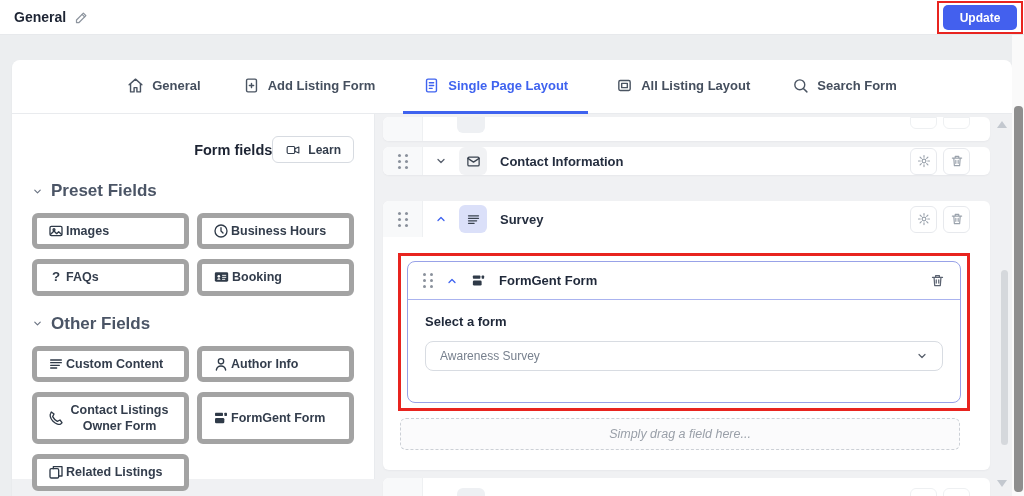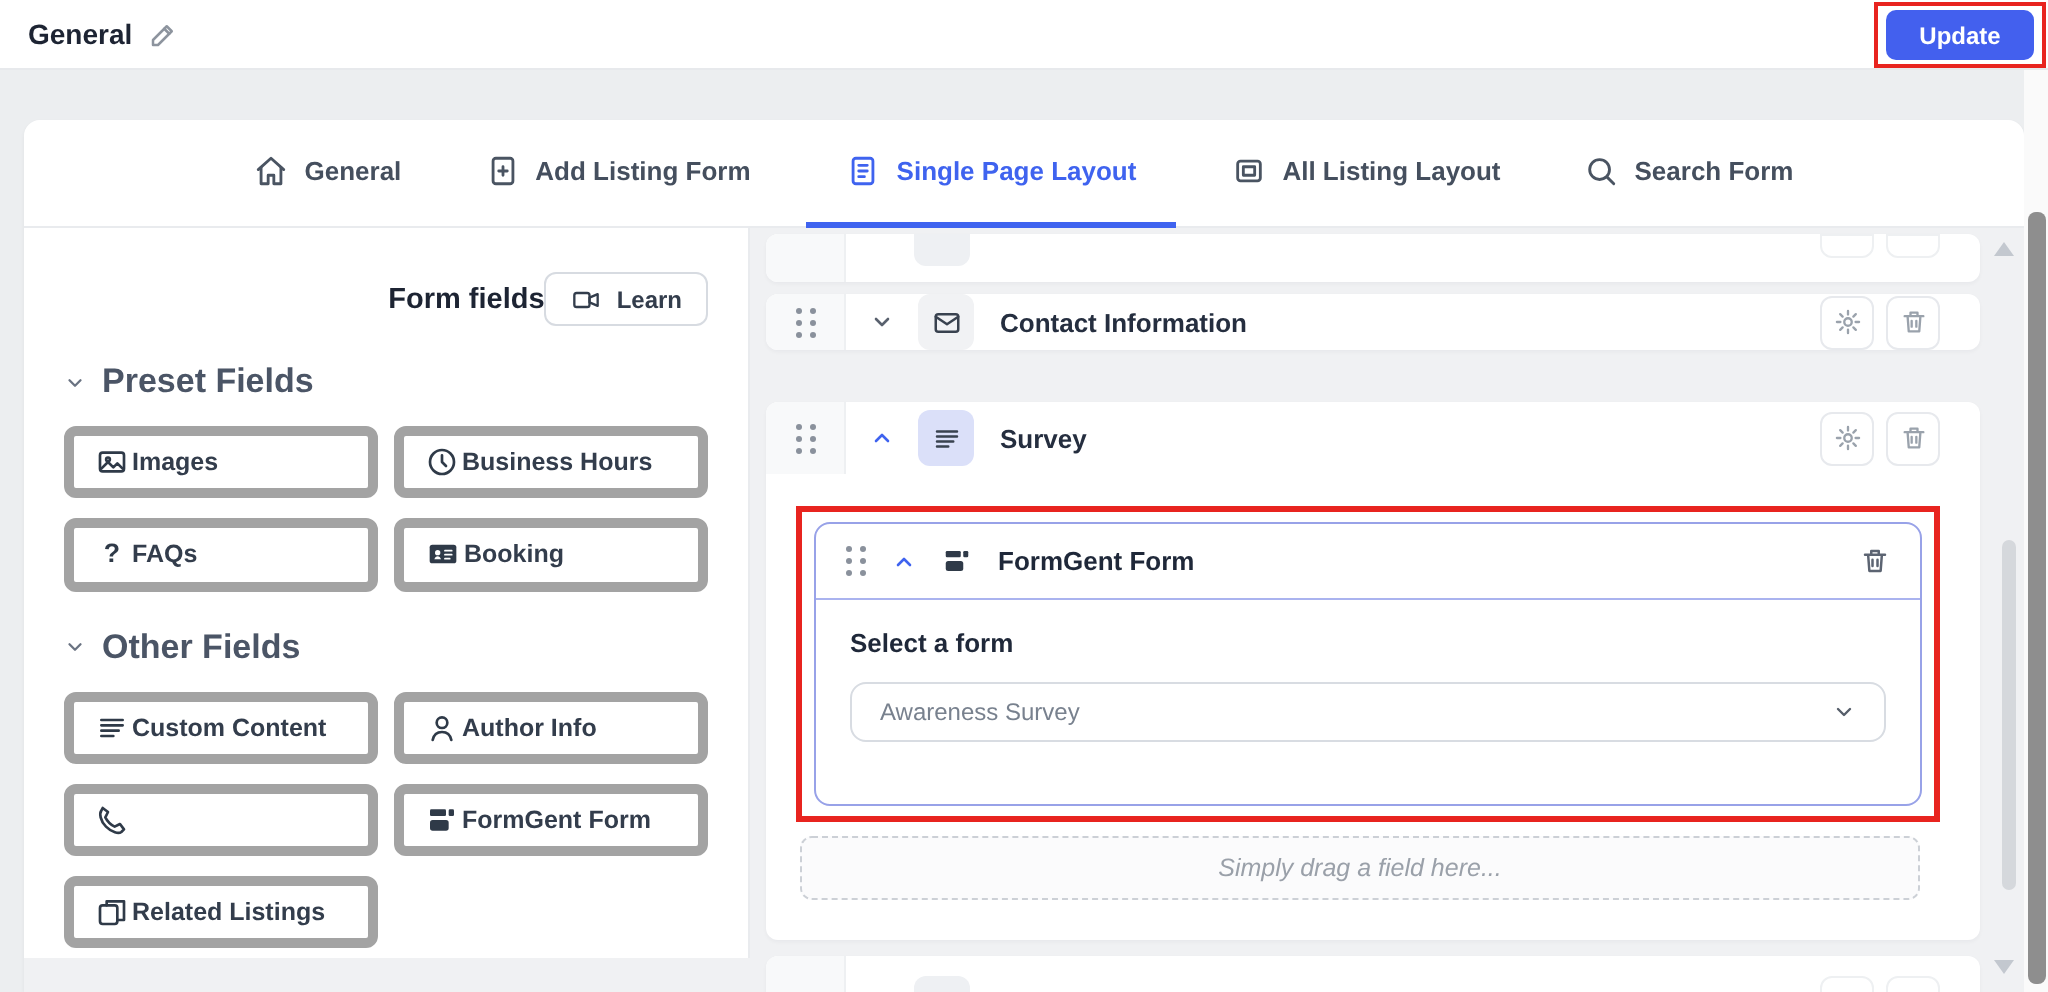--- a/index.html
+++ b/index.html
@@ -270,20 +270,21 @@
               </svg>
           </span>
           <span>Author Info</span>
         </button>
         <button class="field-btn">
           <span class="ficon">
             <svg width="16" height="16" viewBox="0 0 24 24" fill="none" stroke="currentColor" stroke-width="2" stroke-linecap="round" stroke-linejoin="round">
                 <path d="M5 3l4 3-2 4c1.5 3 4 5.5 7 7l4-2 3 4-2 2c-2 1.5-7 .5-11.5-4S2.5 7 4 5z"></path>
               </svg>
           </span>
+          <span>Contact Listings Owner Form</span>
         </button>
         <button class="field-btn">
           <span class="ficon">
             <svg width="16" height="16" viewBox="0 0 24 24" fill="currentColor">
                 <rect x="3" y="4" width="12" height="5" rx="1"></rect>
                 <rect x="17" y="4" width="4" height="5" rx="1"></rect>
                 <rect x="3" y="12" width="14" height="8" rx="2"></rect>
               </svg>
           </span>
           <span>FormGent Form</span>

